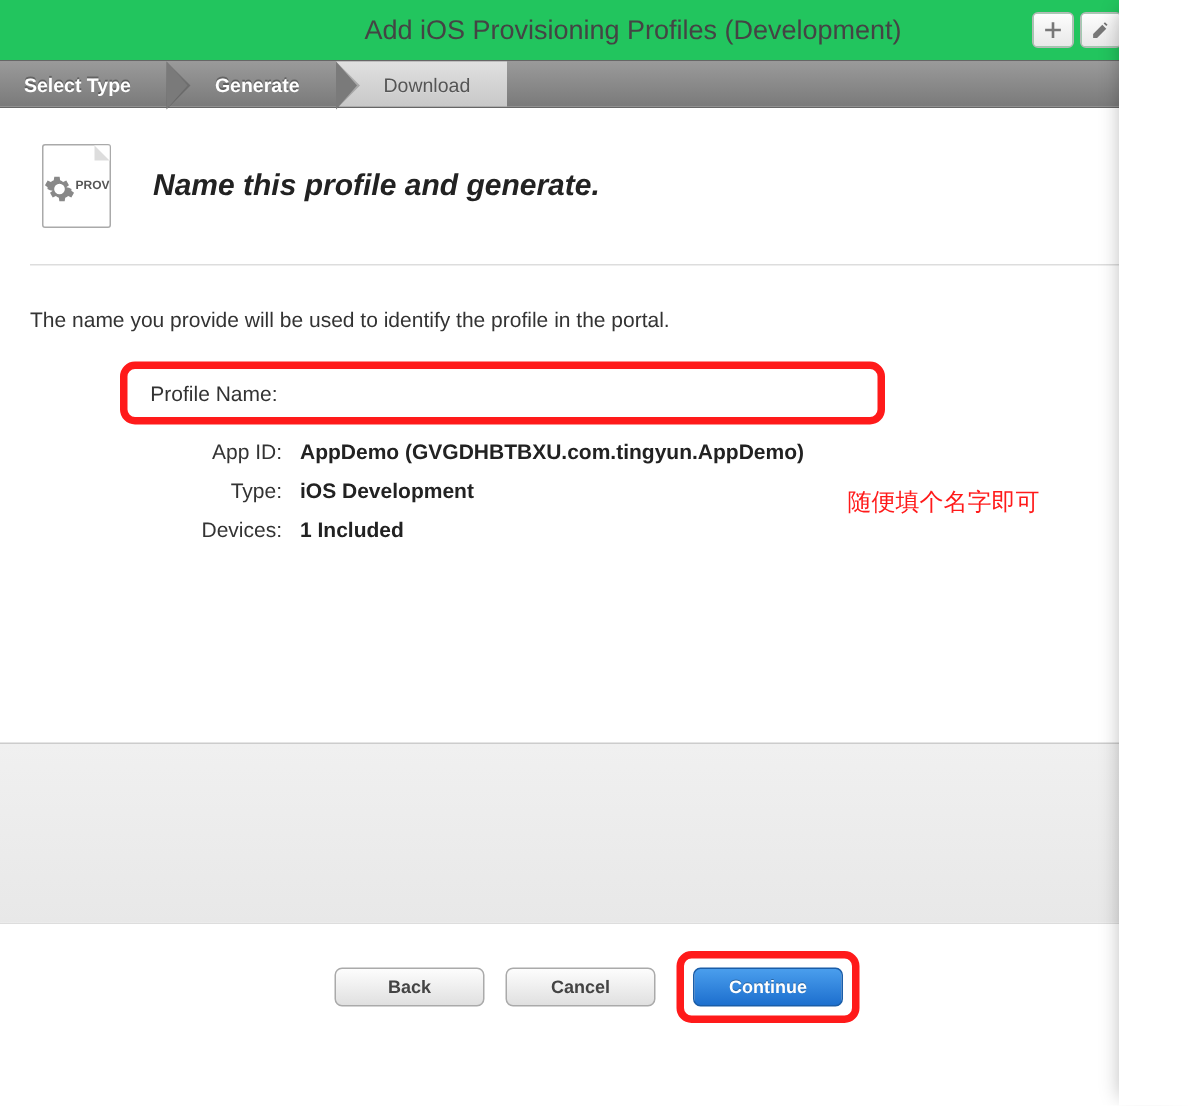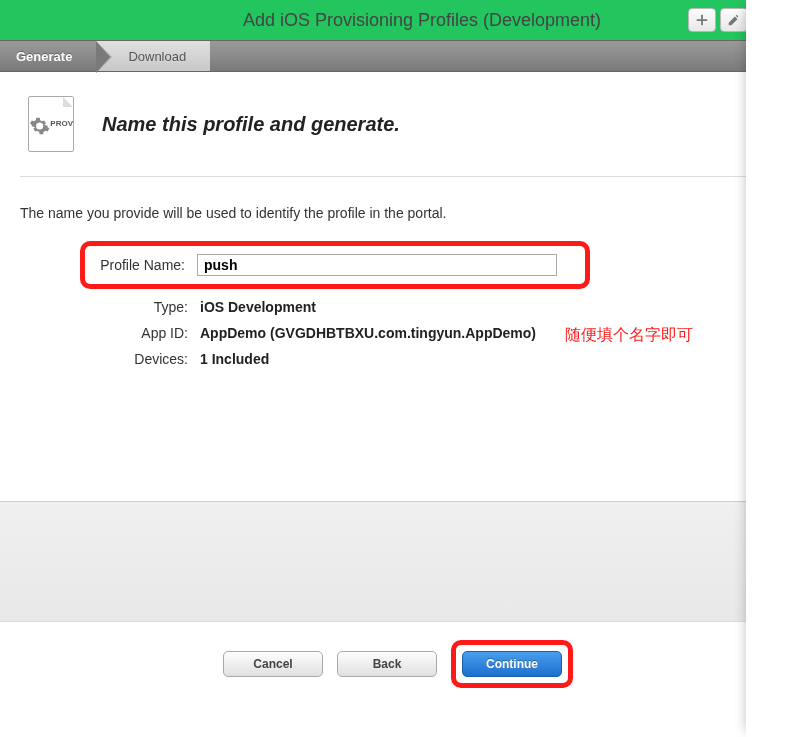--- a/index.html
+++ b/index.html
@@ -271,61 +271,61 @@
     <div class="header-btn">
       <svg viewBox="0 0 16 16">
           <circle cx="6.5" cy="6.5" r="4" stroke="#777" stroke-width="2" fill="none"></circle>
           <path d="M10 10l4 4" stroke="#777" stroke-width="2"></path>
         </svg>
     </div>
   </div>
 </div>
 
 <div class="breadcrumb">
+  <div class="crumb">Select Type</div>
   <div class="crumb">Generate</div>
   <div class="crumb inactive">Download</div>
 </div>
 
 <div class="content">
   <div class="profile-header">
     <div class="prov-icon">
       <svg class="gear" viewBox="0 0 24 24">
         <path fill="#888" d="M12 8a4 4 0 100 8 4 4 0 000-8zm9 4a9 9 0 01-.1 1.3l2 1.6-2 3.4-2.4-1a7 7 0 01-2.2 1.3l-.4 2.6h-4l-.4-2.6a7 7 0 01-2.2-1.3l-2.4 1-2-3.4 2-1.6A9 9 0 013 12a9 9 0 01.1-1.3l-2-1.6 2-3.4 2.4 1a7 7 0 012.2-1.3L8.1 2.8h4l.4 2.6a7 7 0 012.2 1.3l2.4-1 2 3.4-2 1.6A9 9 0 0121 12z"></path>
       </svg>
       <div class="prov-label">PROV</div>
     </div>
     <div class="section-title">Name this profile and generate.</div>
   </div>
 
   <div class="help-text">The name you provide will be used to identify the profile in the portal.</div>
 
   <div class="highlight-box">
     <span class="form-label" style="width:100px">Profile Name:</span>
-    <input type="text" class="text-input" value="push" style="">
   </div>
 
   <div class="annotation">随便填个名字即可</div>
 
+  <div class="form-row">
+    <span class="form-label">App ID:</span>
+    <span class="form-value">AppDemo (GVGDHBTBXU.com.tingyun.AppDemo)</span>
+  </div>
   <div class="form-row">
     <span class="form-label">Type:</span>
     <span class="form-value">iOS Development</span>
   </div>
   <div class="form-row">
-    <span class="form-label">App ID:</span>
-    <span class="form-value">AppDemo (GVGDHBTBXU.com.tingyun.AppDemo)</span>
-  </div>
-  <div class="form-row">
     <span class="form-label">Devices:</span>
     <span class="form-value">1 Included</span>
   </div>
 </div>
 
 <div class="divider-area"></div>
 
 <div class="footer">
+  <button class="btn">Back</button>
   <button class="btn">Cancel</button>
-  <button class="btn">Back</button>
   <span class="btn-highlight">
     <button class="btn btn-primary">Continue</button>
   </span>
 </div>
 
 <div class="right-shadow"></div>
 
 </body></html>

